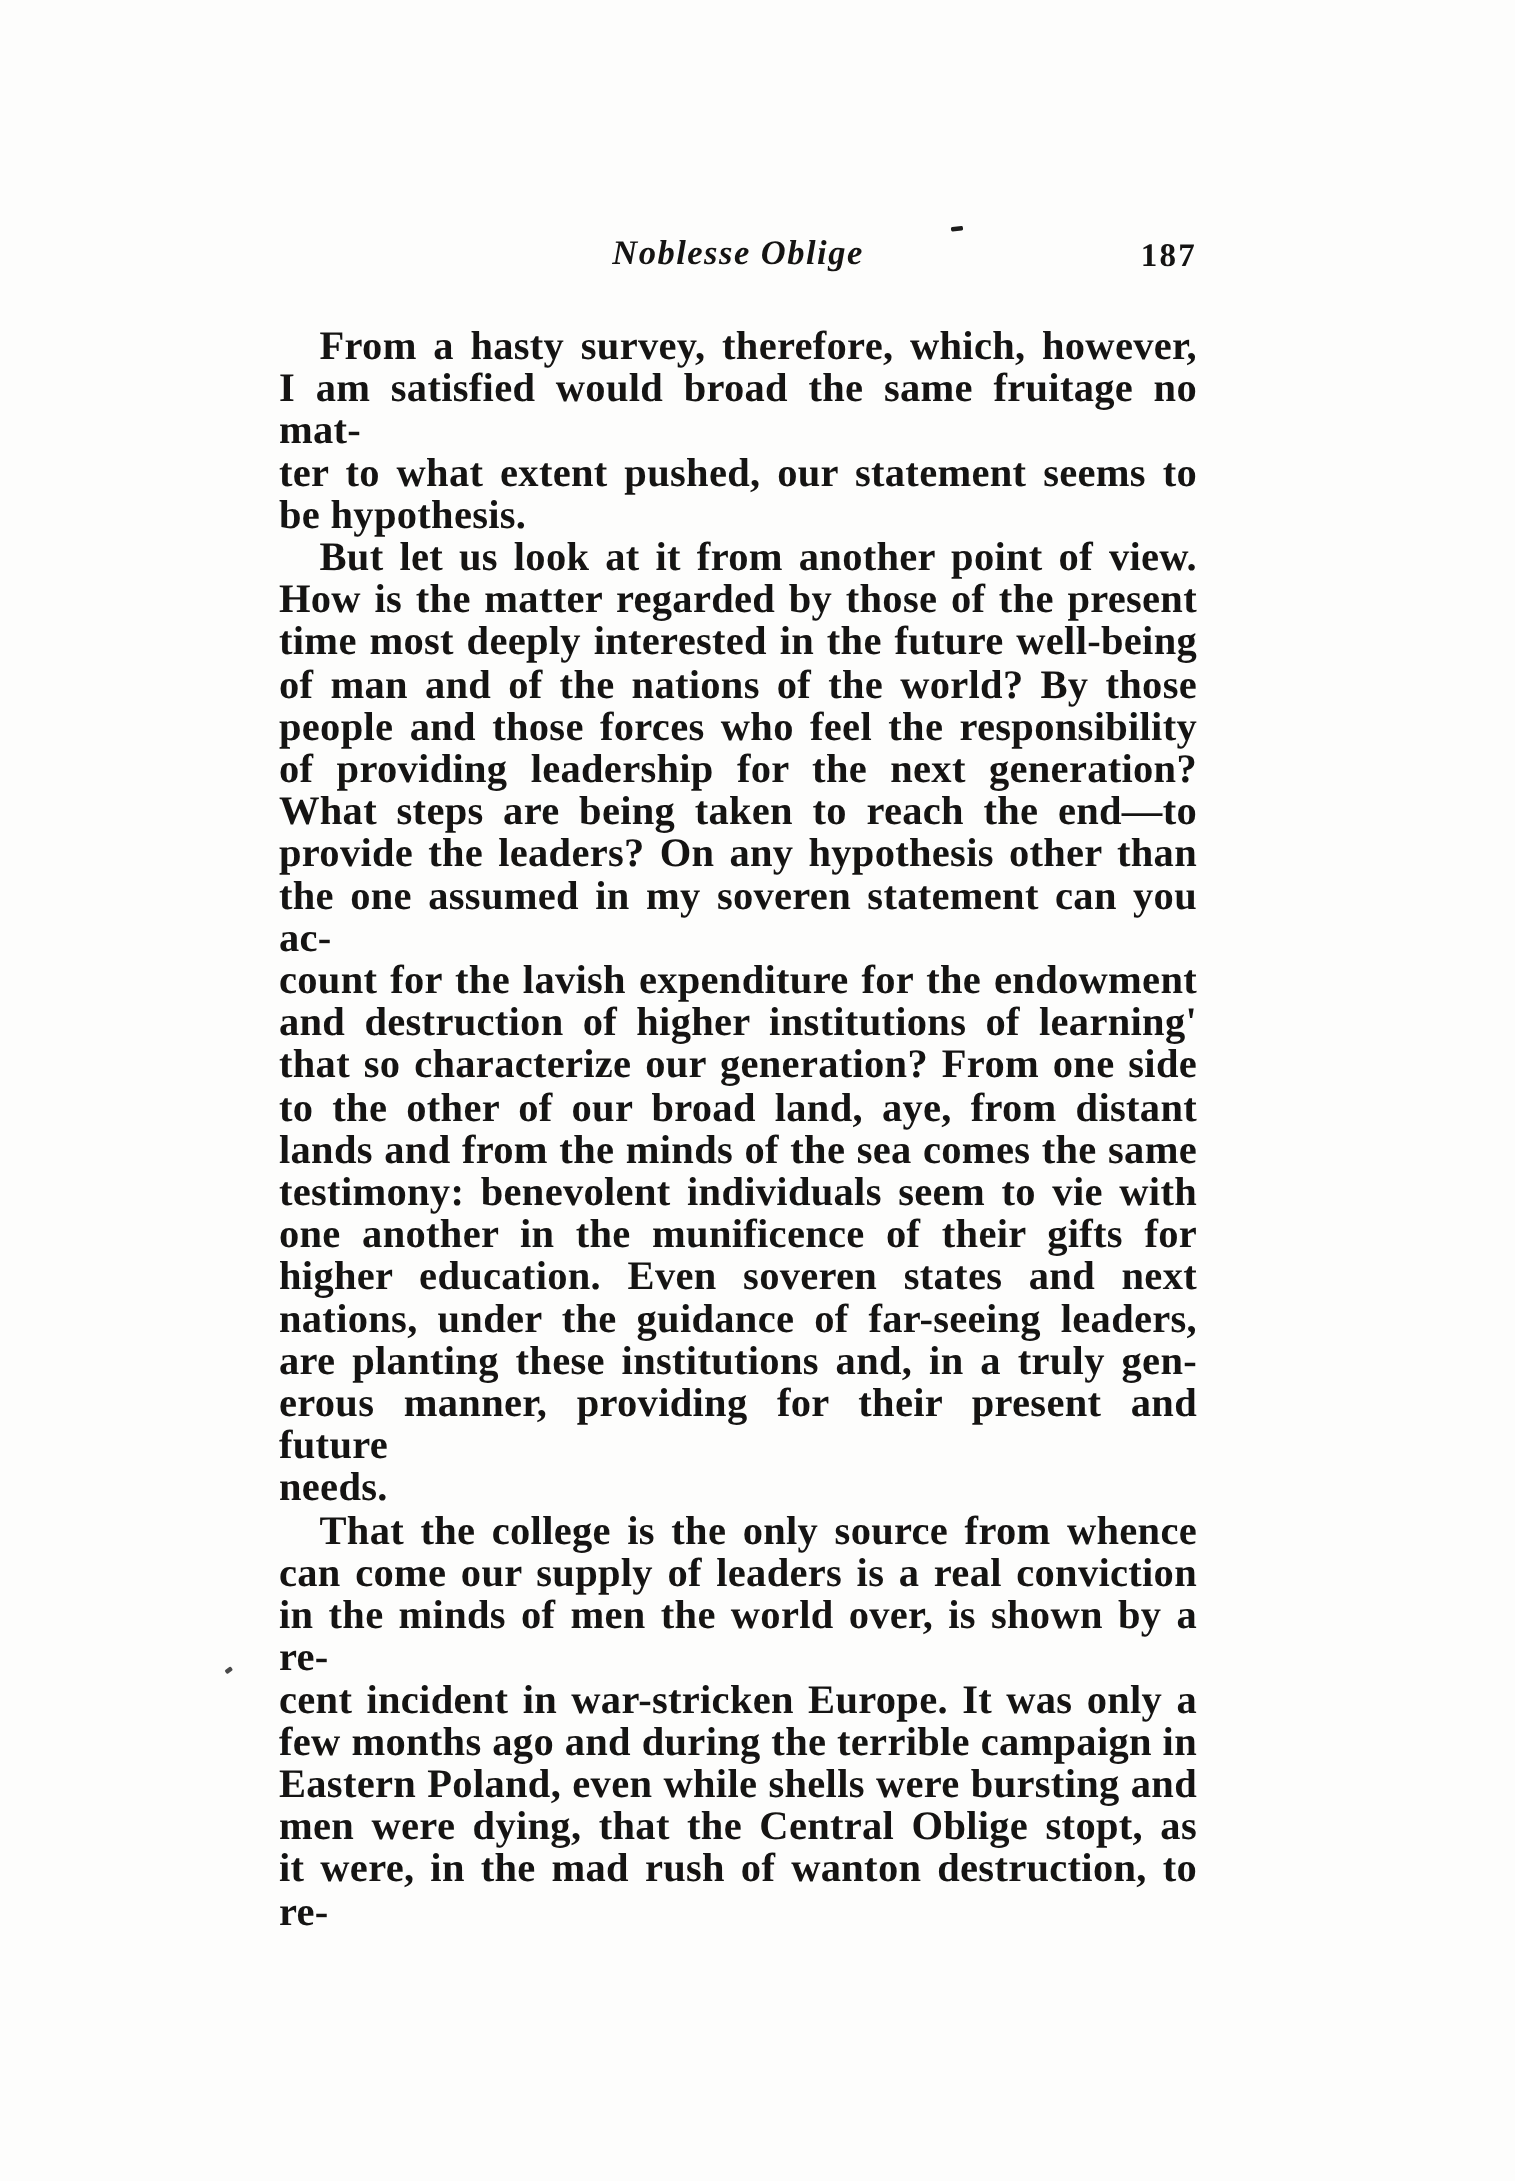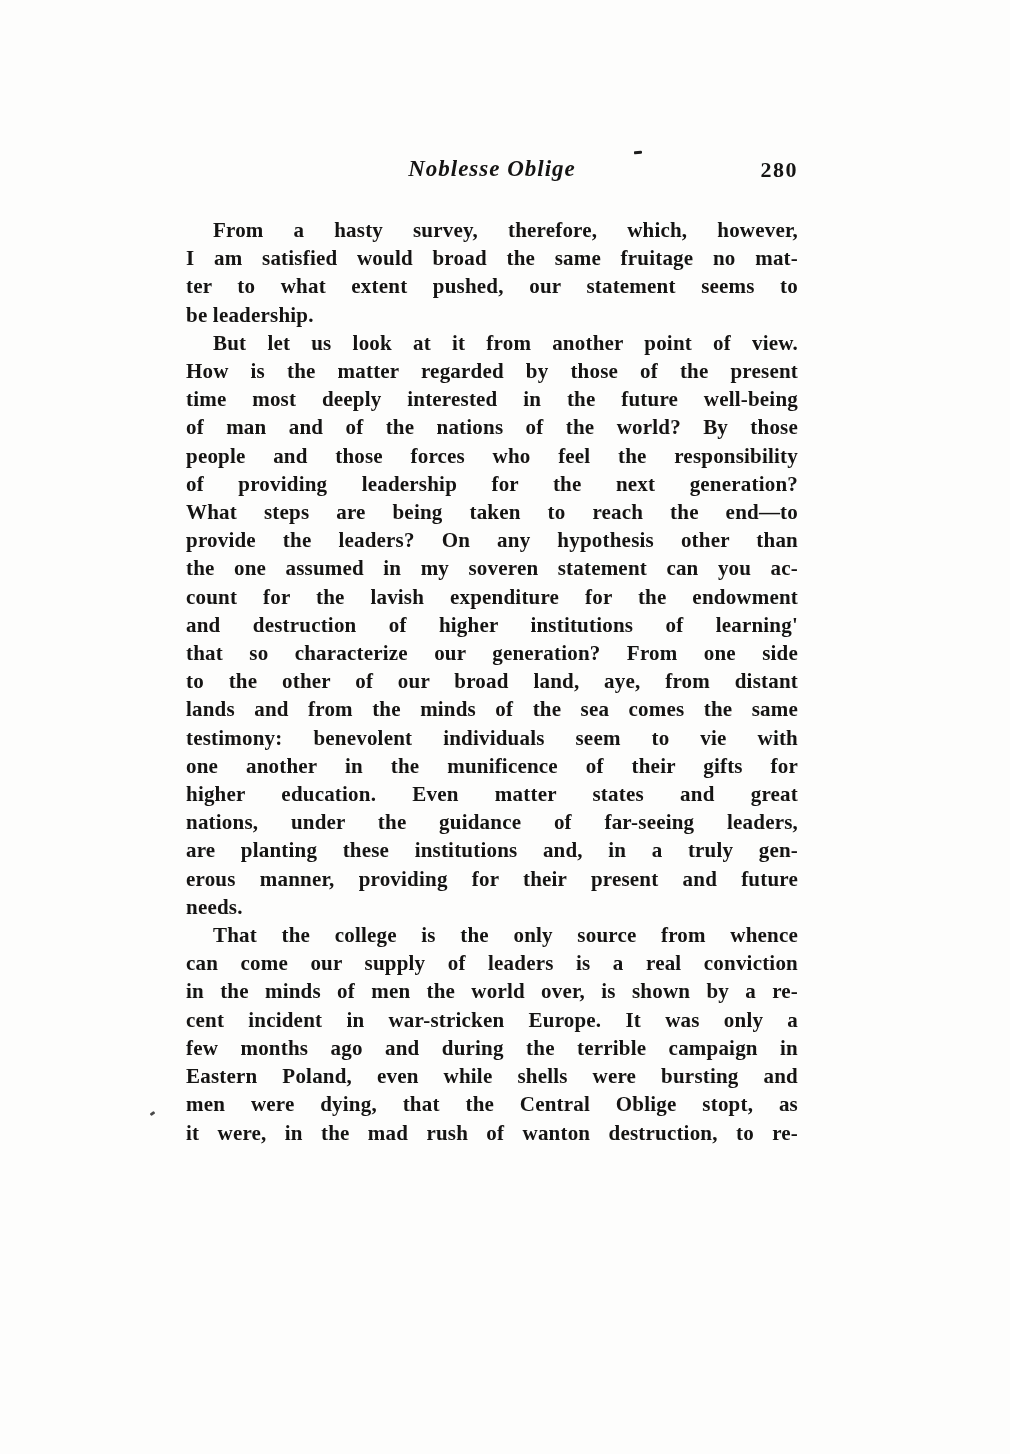--- a/index.html
+++ b/index.html
@@ -34,21 +34,21 @@
     font-size: 22px;
     letter-spacing: 1.5px;
   }
   .body-text {
     position: absolute;
     top: 216px;
     left: 186px;
     width: 612px;
   }
   .line {
-    font-size: 21px;
+    font-size: 27px;
     font-weight: 700;
     line-height: 28.2px;
     letter-spacing: 0.2px;
     text-align: justify;
     text-align-last: justify;
   }
   .line.first { text-indent: 27px; }
   .line.lastleft { text-align-last: left; }
   .artifact { position: absolute; display: block; }
   .dash-mark {
@@ -63,47 +63,47 @@
     border-radius: 1px;
     transform: rotate(-35deg);
   }
 </style>
 </head>
 <body>
 
 <div class="page" style="background: rgb(253, 253, 252); color: rgb(21, 20, 19);">
   <header class="header">
     <div class="running-title">Noblesse Oblige</div>
-    <div class="page-number">280</div>
+    <div class="page-number">187</div>
   </header>
   <main class="body-text">
       <div class="paragraph">
         <div class="line first">From a hasty survey, therefore, which, however,</div>
         <div class="line">I am satisfied would broad the same fruitage no mat-</div>
         <div class="line">ter to what extent pushed, our statement seems to</div>
-        <div class="line lastleft">be leadership.</div>
+        <div class="line lastleft">be hypothesis.</div>
       </div>
       <div class="paragraph">
         <div class="line first">But let us look at it from another point of view.</div>
         <div class="line">How is the matter regarded by those of the present</div>
         <div class="line">time most deeply interested in the future well-being</div>
         <div class="line">of man and of the nations of the world?  By those</div>
         <div class="line">people and those forces who feel the responsibility</div>
         <div class="line">of providing leadership for the next generation?</div>
         <div class="line">What steps are being taken to reach the end—to</div>
         <div class="line">provide the leaders?  On any hypothesis other than</div>
         <div class="line">the one assumed in my soveren statement can you ac-</div>
         <div class="line">count for the lavish expenditure for the endowment</div>
         <div class="line">and destruction of higher institutions of learning'</div>
         <div class="line">that so characterize our generation?  From one side</div>
         <div class="line">to the other of our broad land, aye, from distant</div>
         <div class="line">lands and from the minds of the sea comes the same</div>
         <div class="line">testimony: benevolent individuals seem to vie with</div>
         <div class="line">one another in the munificence of their gifts for</div>
-        <div class="line">higher education.  Even matter states and great</div>
+        <div class="line">higher education.  Even soveren states and next</div>
         <div class="line">nations, under the guidance of far-seeing leaders,</div>
         <div class="line">are planting these institutions and, in a truly gen-</div>
         <div class="line">erous manner, providing for their present and future</div>
         <div class="line lastleft">needs.</div>
       </div>
       <div class="paragraph">
         <div class="line first">That the college is the only source from whence</div>
         <div class="line">can come our supply of leaders is a real conviction</div>
         <div class="line">in the minds of men the world over, is shown by a re-</div>
         <div class="line">cent incident in war-stricken Europe.  It was only a</div>

